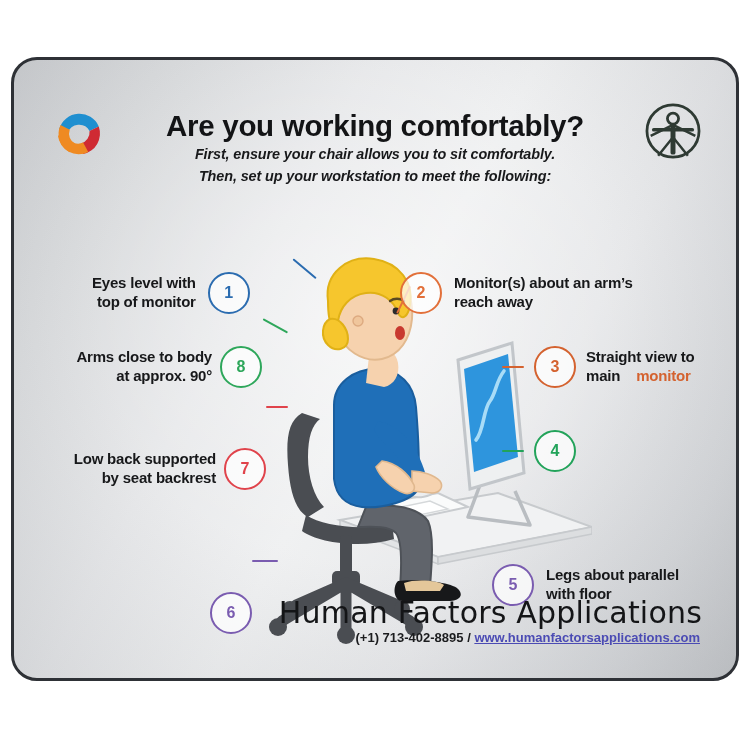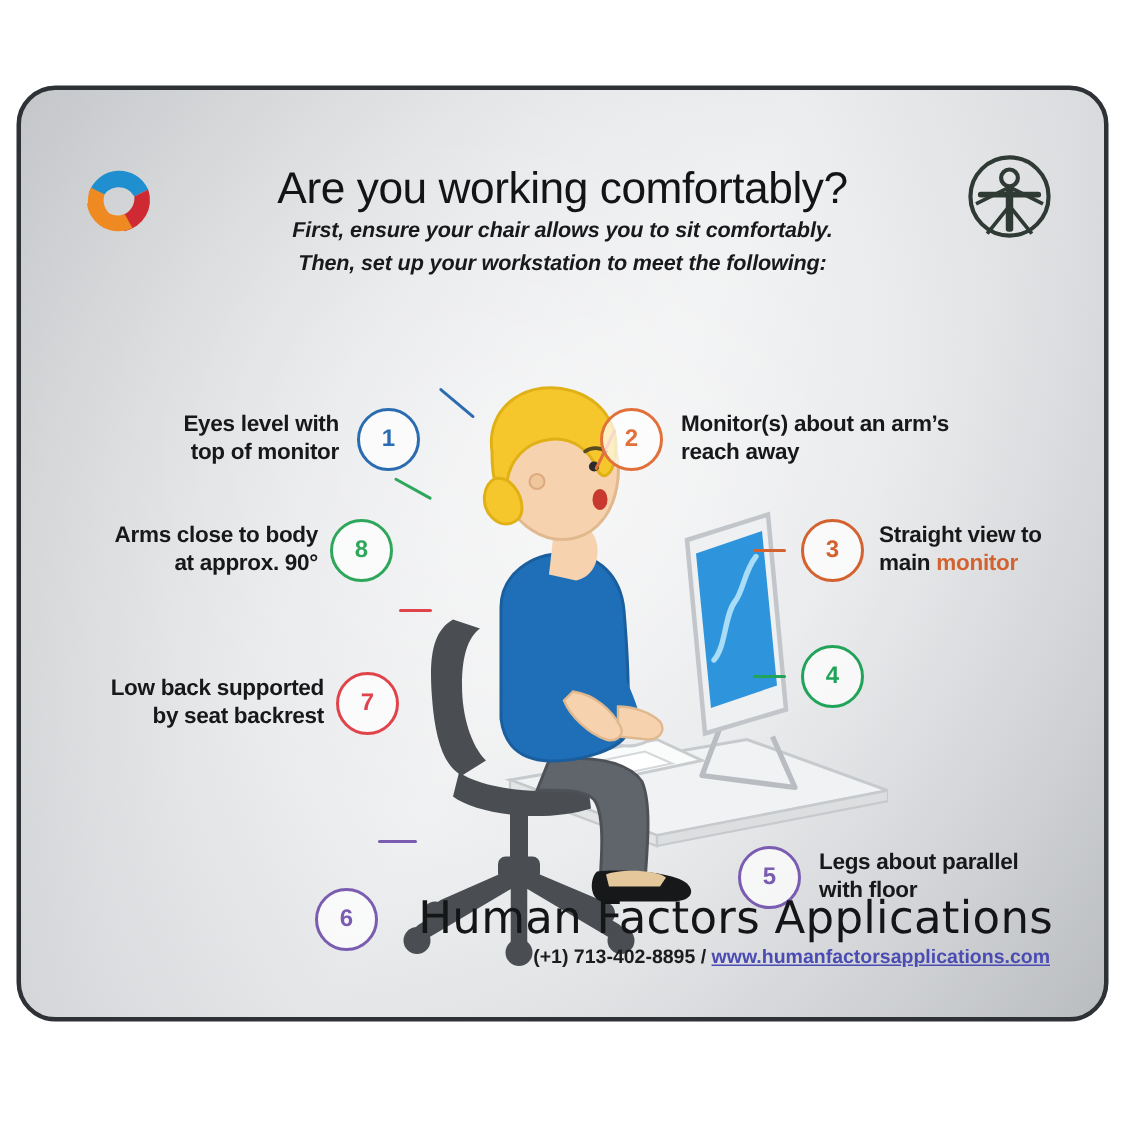--- a/index.html
+++ b/index.html
@@ -13,21 +13,21 @@
     background:linear-gradient(118deg,#cbcdd0 0%,#d6d8da 14%,#e6e7e9 34%,#eeeff0 50%,#e6e7e9 68%,#d4d6d9 88%,#c6c8cb 100%);
     box-sizing:border-box;overflow:hidden;
   }
   .vignette{position:absolute;inset:0;border-radius:23px;
     background:radial-gradient(ellipse at 48% 42%,rgba(255,255,255,.55) 0%,rgba(255,255,255,.1) 48%,rgba(120,125,132,.16) 100%);
     pointer-events:none;}
 
   
   #header-title{
     position:absolute;left:0;right:0;top:49px;text-align:center;
-    font-size:29.5px;font-weight:normal;color:#131416;letter-spacing:-.3px;
+    font-size:29.5px;font-weight:bold;color:#131416;letter-spacing:-.3px;
   }
   #header-sub1,#header-sub2{
     position:absolute;left:0;right:0;text-align:center;
     font-size:14.4px;font-weight:bold;font-style:italic;color:#18191b;letter-spacing:-.1px;
   }
   #header-sub1{top:86px;}
   #header-sub2{top:108px;}
 
   
   #brand-logo{position:absolute;left:32px;top:40px;width:66px;height:66px;}
@@ -141,21 +141,21 @@
     <ellipse cx="138" cy="98" rx="5" ry="7" fill="#c8392f"></ellipse>
     <circle cx="96" cy="86" r="5" fill="#f0c69c" stroke="#ddaa80" stroke-width="1.4"></circle>
   </svg>
 
   <div class="leader" style="left:279px;top:198px;width:30px;background:#2b6cb0;transform:rotate(40deg);"></div>
   <div class="leader" style="left:396px;top:225px;width:30px;background:#e2703a;transform:rotate(116deg);"></div>
   <div class="leader" style="left:249px;top:258px;width:28px;background:#2ea75b;transform:rotate(29deg);"></div>
   <div class="leader" style="left:252px;top:346px;width:22px;background:#e0434b;"></div>
   <div class="leader" style="left:238px;top:500px;width:26px;background:#7a5cb0;"></div>
 
-  <div class="callout left" style="left:78px;top:212px;width:188px;justify-content:flex-end;gap:12px;">
+  <div class="callout left" style="left:78px;top:212px;width:188px;justify-content:flex-start;gap:12px;">
     <div class="txt">
       <span class="kw">Eyes</span><span> level with</span><br>
       <span>top of monitor</span>
     </div>
     <div class="num" style="border-color:#2b6cb0;color:#2b6cb0;">
       <span>1</span>
     </div>
   </div>
 
   <div class="callout left" style="left:28px;top:286px;width:220px;justify-content:flex-end;gap:8px;">
@@ -194,21 +194,21 @@
     </div>
   </div>
 
   <div class="callout right" style="left:488px;top:286px;width:230px;gap:10px;">
     <div class="dash" style="background:#d4622f;"></div>
     <div class="num" style="border-color:#d4622f;color:#d4622f;">
       <span>3</span>
     </div>
     <div class="txt">
       <span>Straight view to</span><br>
-      <span>main </span><span class="kw" style="color:#d4622f;">monitor</span>
+      <span>main </span><span class="kw" style="color:#d4622f;margin-left:12px;">monitor</span>
     </div>
   </div>
 
   <div class="callout right" style="left:488px;top:370px;width:230px;gap:10px;">
     <div class="dash" style="background:#22a35a;"></div>
     <div class="num" style="border-color:#22a35a;color:#22a35a;">
       <span>4</span>
     </div>
   </div>
 

